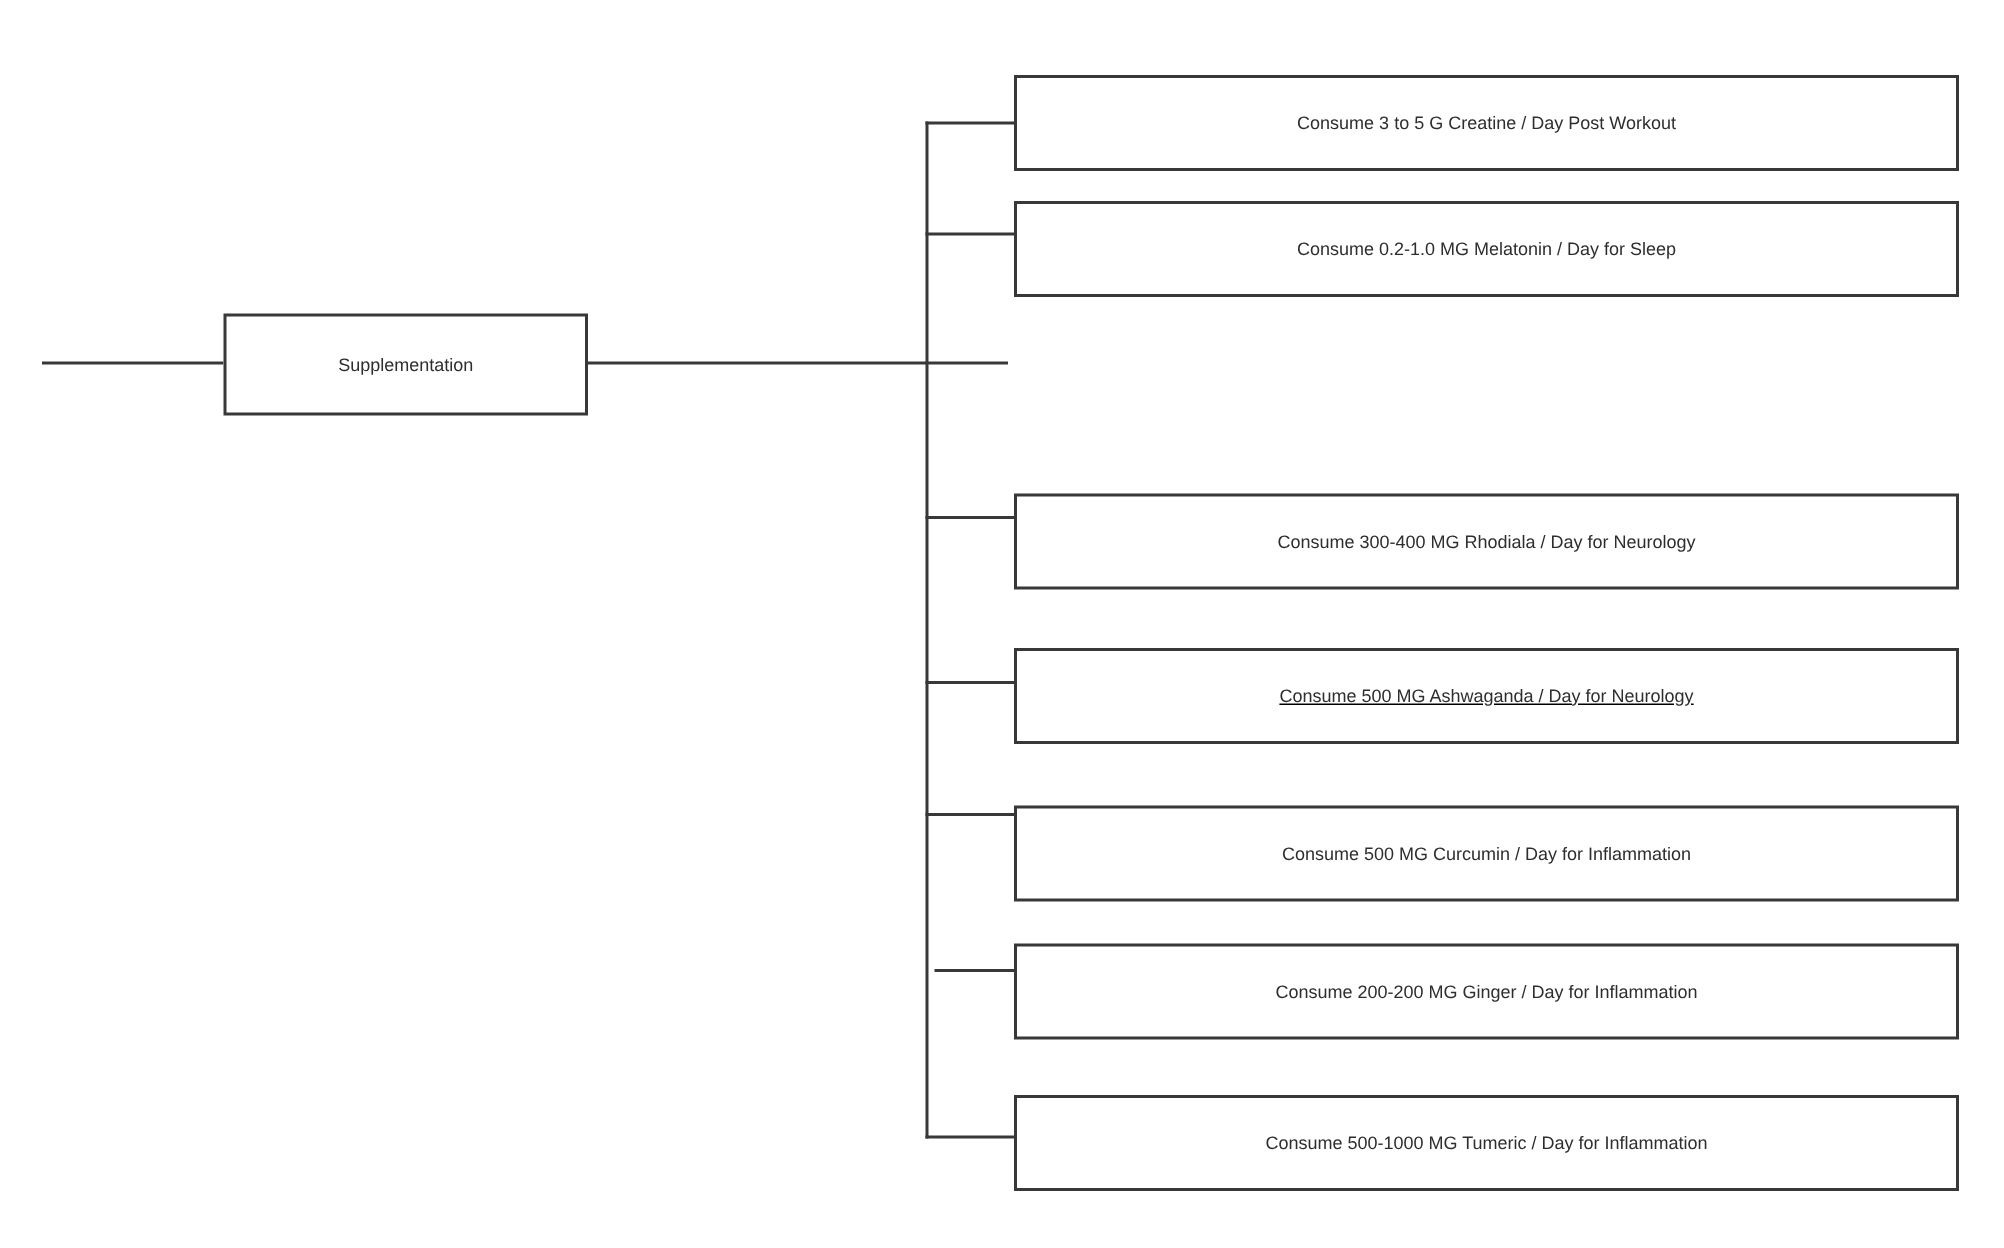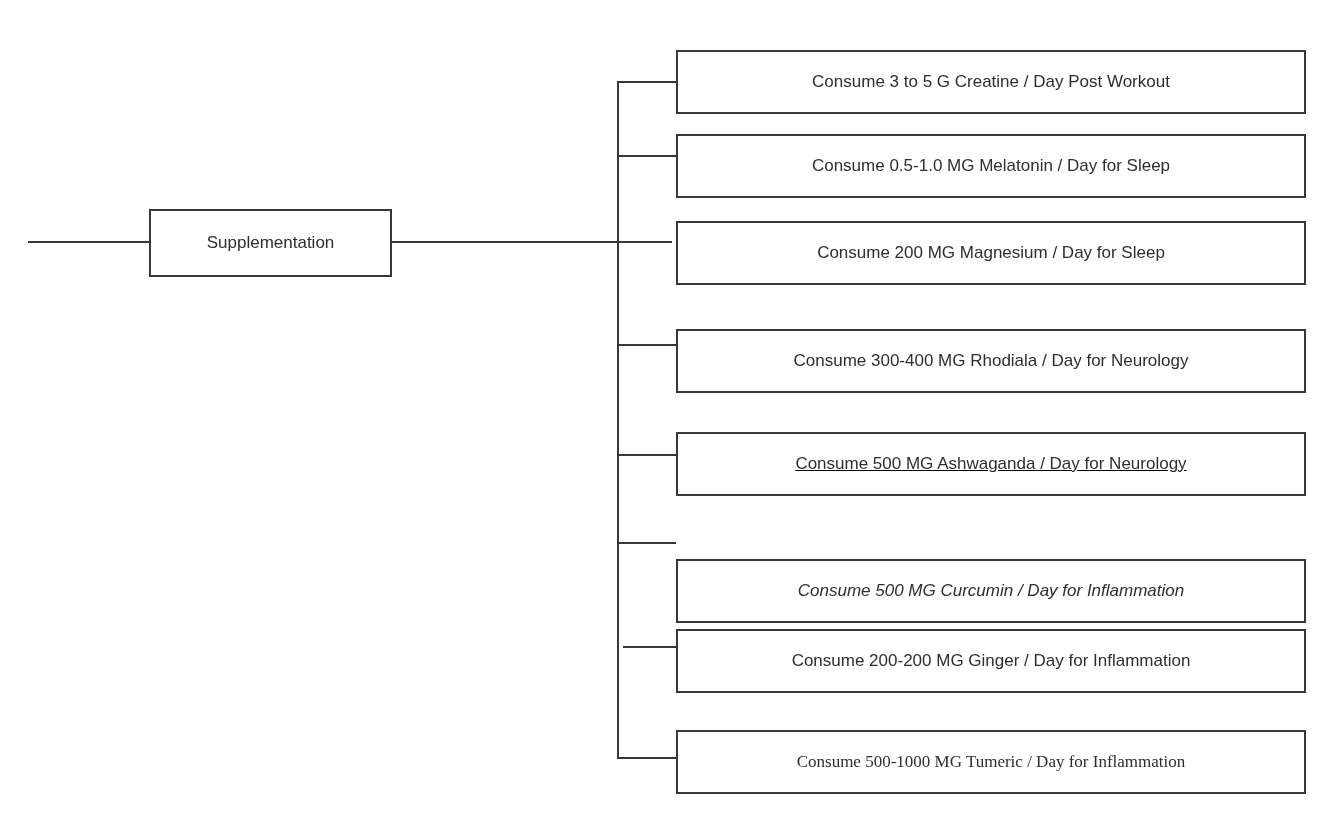--- a/index.html
+++ b/index.html
@@ -20,21 +20,21 @@
     position:absolute;
     box-sizing:border-box;
     border:2px solid var(--stroke);
     background:var(--bg);
     display:flex;
     align-items:center;
     justify-content:center;
   }
   .node-label{
     color:var(--text);
-    font-size:17px;
+    font-size:12px;
     line-height:1.2;
     white-space:nowrap;
     text-align:right;
   }
   .node.root{
     left:149px; top:209px; width:243px; height:68px;
   }
   .node.leaf{
     left:676px; width:630px; height:64px;
   }
@@ -63,34 +63,31 @@
   <div class="edge h" style="left:617px; top:757px; width:59px;"></div>
 
   <div class="node root">
     <span class="node-label">Supplementation</span>
   </div>
 
   <div class="node leaf" style="top:50px;">
     <span class="node-label">Consume 3 to 5 G Creatine / Day Post Workout</span>
   </div>
   <div class="node leaf" style="top:134px;">
-    <span class="node-label">Consume 0.5-1.0 MG Melatonin / Day for Sleep</span>
-  </div>
-  <div class="node leaf" style="top:221px;">
-    <span class="node-label">Consume 200 MG Magnesium / Day for Sleep</span>
+    <span class="node-label">Consume 0.2-1.0 MG Melatonin / Day for Sleep</span>
   </div>
   <div class="node leaf" style="top:329px;">
     <span class="node-label">Consume 300-400 MG Rhodiala / Day for Neurology</span>
   </div>
   <div class="node leaf" style="top:432px;text-decoration:underline;">
     <span class="node-label">Consume 500 MG Ashwaganda / Day for Neurology</span>
   </div>
-  <div class="node leaf" style="top:559px;font-style:italic;">
+  <div class="node leaf" style="top:537px;">
     <span class="node-label">Consume 500 MG Curcumin / Day for Inflammation</span>
   </div>
   <div class="node leaf" style="top:629px;">
     <span class="node-label">Consume 200-200 MG Ginger / Day for Inflammation</span>
   </div>
-  <div class="node leaf" style="top:730px;font-family:Liberation Serif, serif;">
+  <div class="node leaf" style="top:730px;">
     <span class="node-label">Consume 500-1000 MG Tumeric / Day for Inflammation</span>
   </div>
 
 </div>
 
 </body></html>

